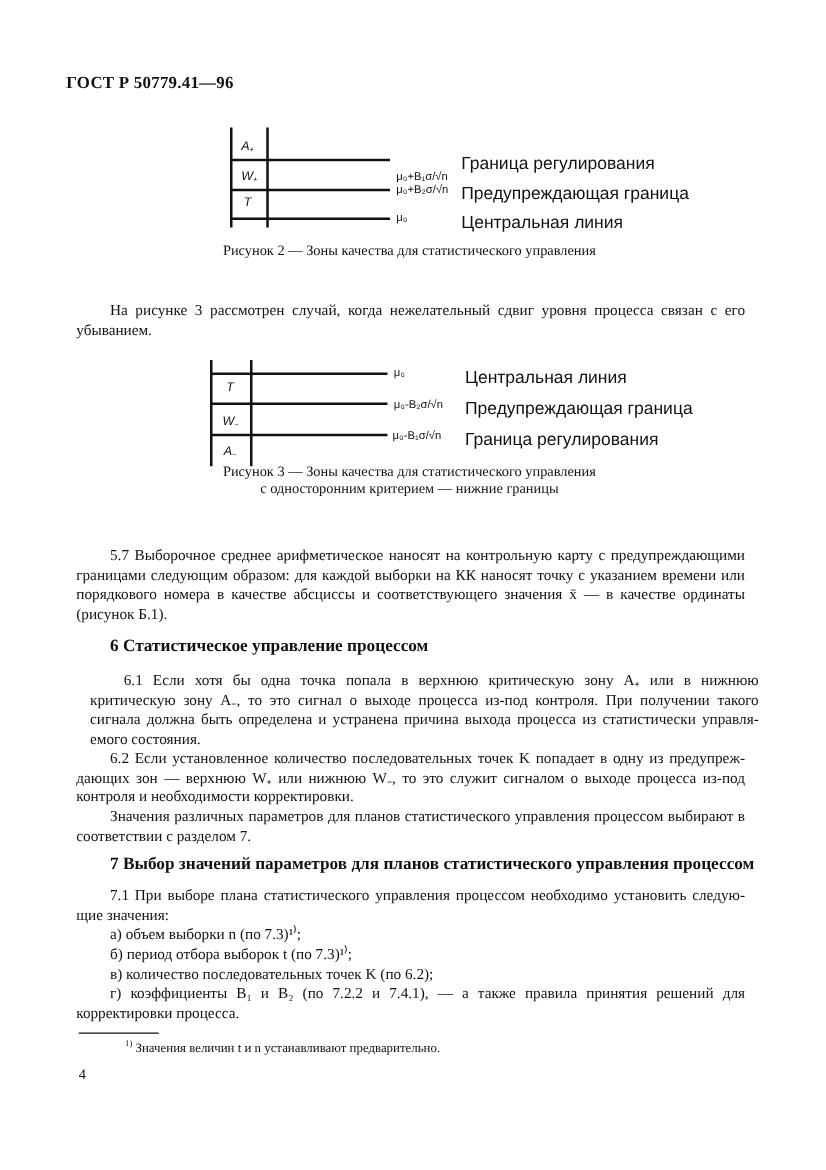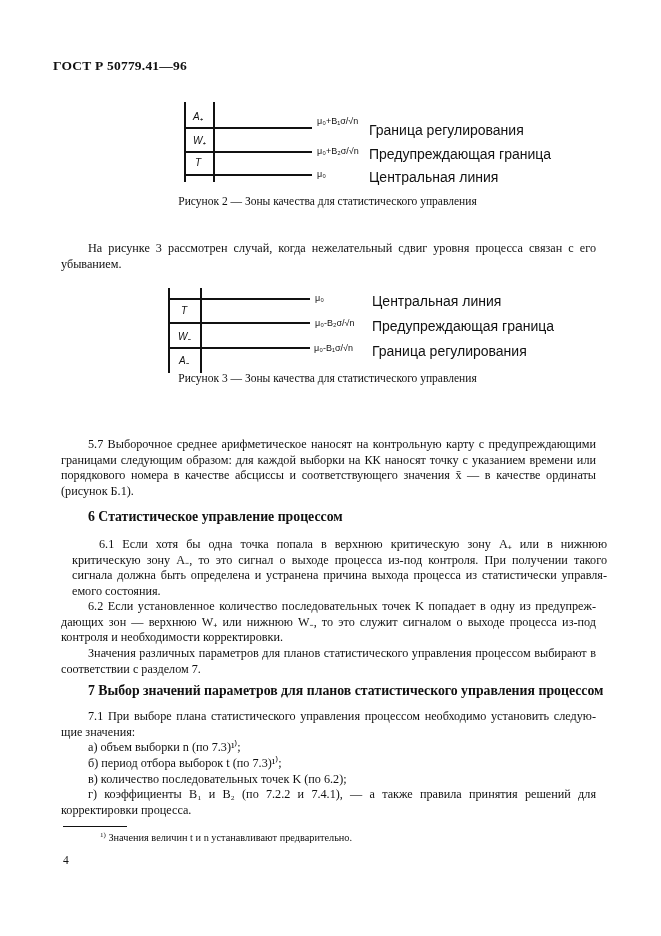--- a/index.html
+++ b/index.html
@@ -28,21 +28,21 @@
   <div class="fig-line" style="left:184px; top:102px; width:1.5px; height:80px;"></div>
   <div class="fig-line" style="left:213px; top:102px; width:1.5px; height:80px;"></div>
   <div class="fig-line" style="left:184px; top:127px; width:128px; height:1.5px;"></div>
   <div class="fig-line" style="left:184px; top:151px; width:128px; height:1.5px;"></div>
   <div class="fig-line" style="left:184px; top:174px; width:128px; height:1.5px;"></div>
 
   <div class="zone" style="left:193px; top:109px;">A₊</div>
   <div class="zone" style="left:193px; top:133px;">W₊</div>
   <div class="zone" style="left:195px; top:157px;">T</div>
 
-  <div class="formula" style="left:317px; top:116px;">μ₀+B₁σ/√n</div>
+  <div class="formula" style="left:317px; top:136px;">μ₀+B₁σ/√n</div>
   <div class="formula" style="left:317px; top:146px;">μ₀+B₂σ/√n</div>
   <div class="formula" style="left:317px; top:169px;">μ₀</div>
 
   <div class="fig-label" style="left:369px; top:122px;">Граница регулирования</div>
   <div class="fig-label" style="left:369px; top:146px;">Предупреждающая граница</div>
   <div class="fig-label" style="left:369px; top:169px;">Центральная линия</div>
 </div>
 <div class="caption" style="top:195px;">
   <div>Рисунок 2 — Зоны качества для статистического управления</div>
 </div>
@@ -63,20 +63,21 @@
   <div class="formula" style="left:315px; top:293px;">μ₀</div>
   <div class="formula" style="left:315px; top:318px;">μ₀-B₂σ/√n</div>
   <div class="formula" style="left:314px; top:343px;">μ₀-B₁σ/√n</div>
 
   <div class="fig-label" style="left:372px; top:293px;">Центральная линия</div>
   <div class="fig-label" style="left:372px; top:318px;">Предупреждающая граница</div>
   <div class="fig-label" style="left:372px; top:343px;">Граница регулирования</div>
 </div>
 <div class="caption" style="top:372px;">
   <div>Рисунок 3 — Зоны качества для статистического управления</div>
+  <div>с односторонним критерием — нижние границы</div>
 </div>
 
 <div class="para indent" style="top:437px;">5.7 Выборочное среднее арифметическое наносят на контрольную карту с предупреждающими границами следующим образом: для каждой выборки на КК наносят точку с указанием времени или порядкового номера в качестве абсциссы и соответствующего значения x̄ — в качестве ординаты (рисунок Б.1).</div>
 
 <div class="heading" style="top:509px;">6 Статистическое управление процессом</div>
 
 <div class="para indent" style="top:537px;margin-left:11px;">6.1 Если хотя бы одна точка попала в верхнюю критическую зону A₊ или в нижнюю критическую зону A₋, то это сигнал о выходе процесса из-под контроля. При получении такого сигнала должна быть определена и устранена причина выхода процесса из статистически управля­емого состояния.</div>
 <div class="para indent" style="top:599px;">6.2 Если установленное количество последовательных точек K попадает в одну из предупреж­дающих зон — верхнюю W₊ или нижнюю W₋, то это служит сигналом о выходе процесса из-под контроля и необходимости корректировки.</div>
 <div class="para indent" style="top:646px;">Значения различных параметров для планов статистического управления процессом выбирают в соответствии с разделом 7.</div>
 

